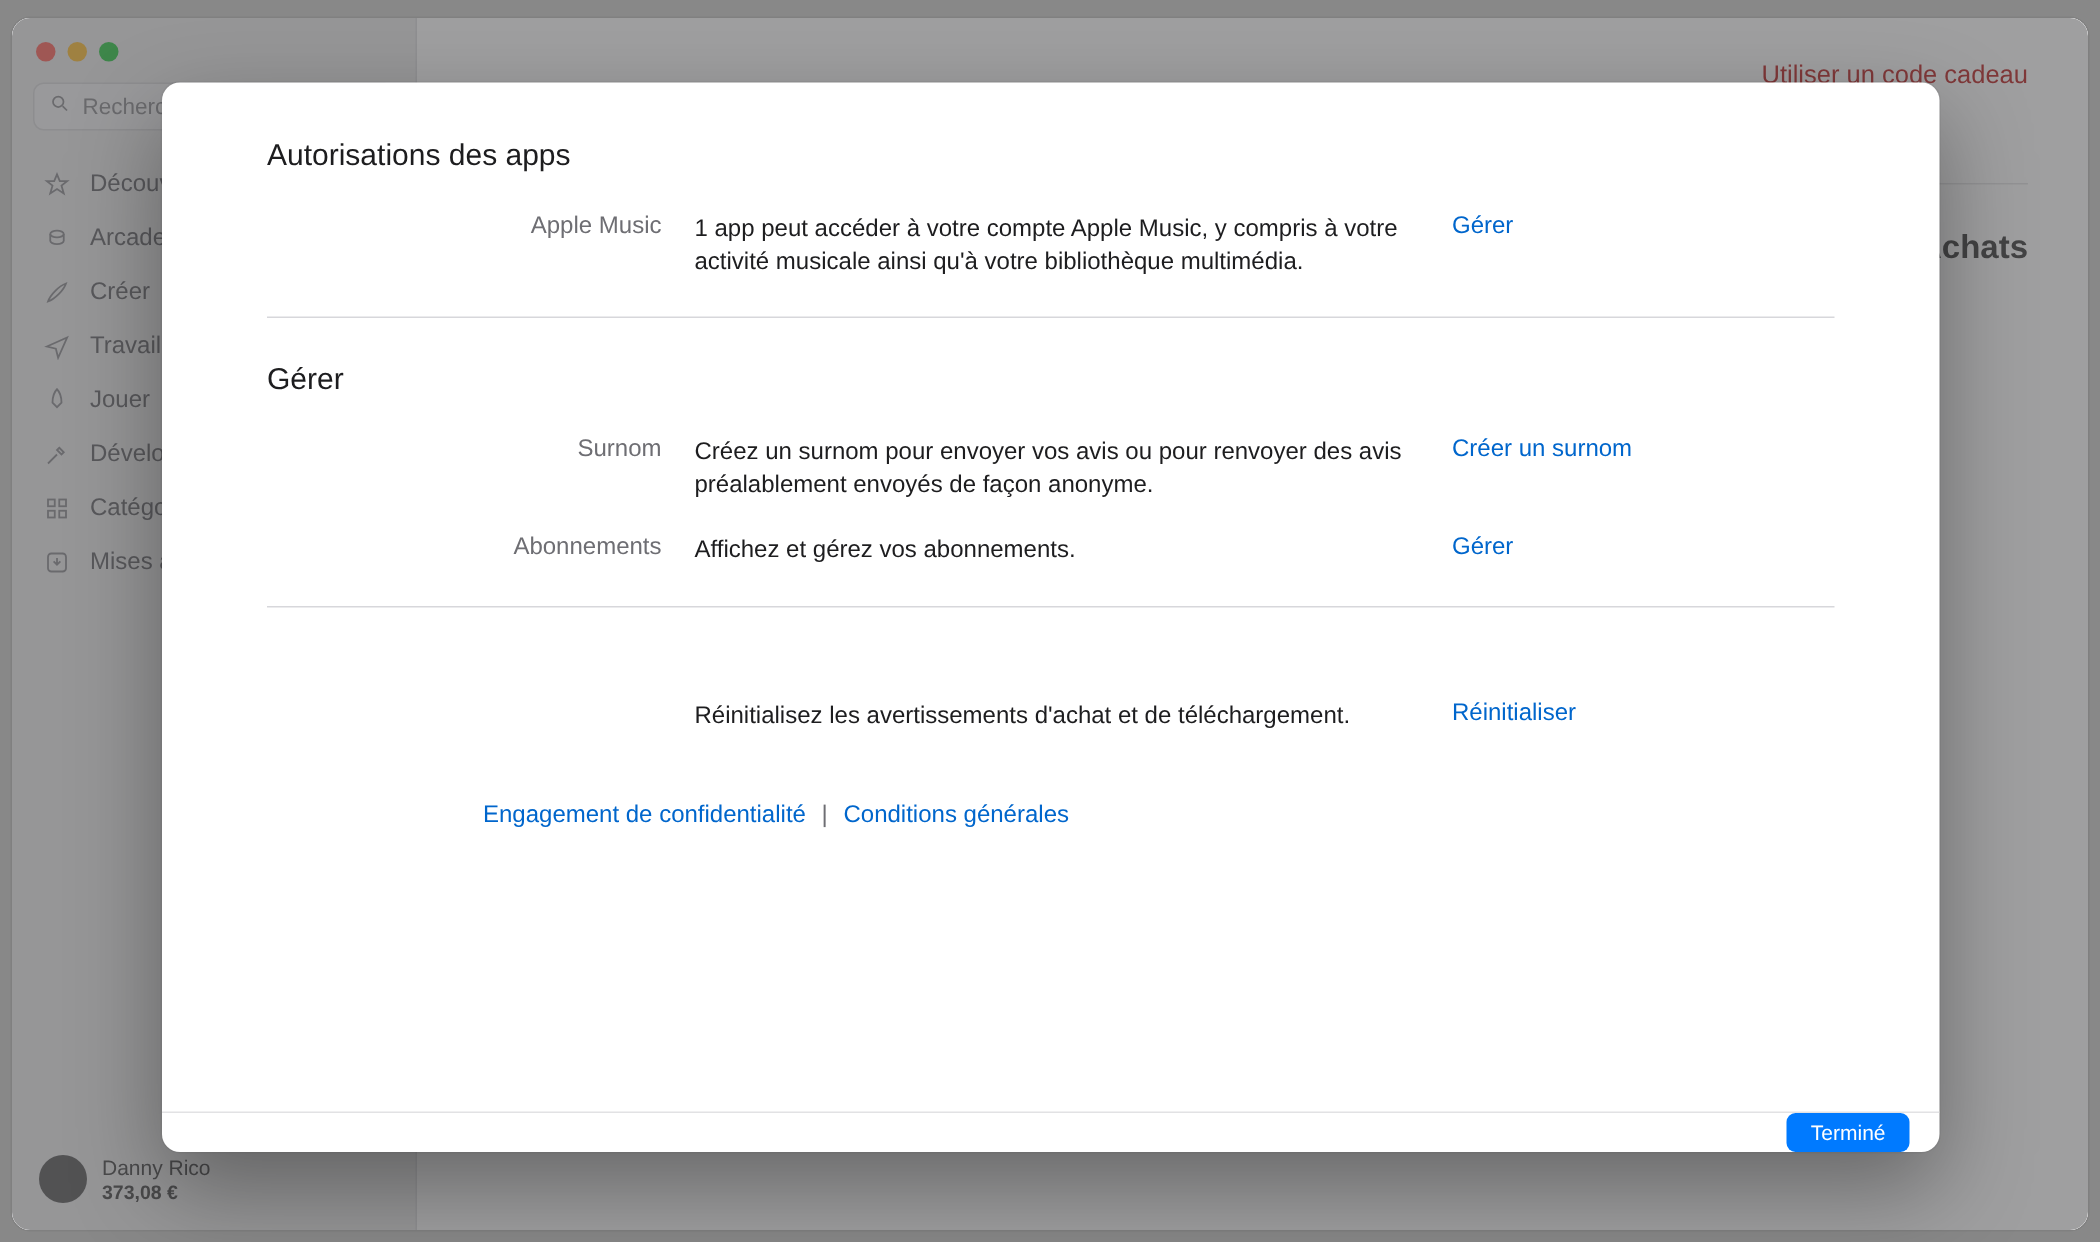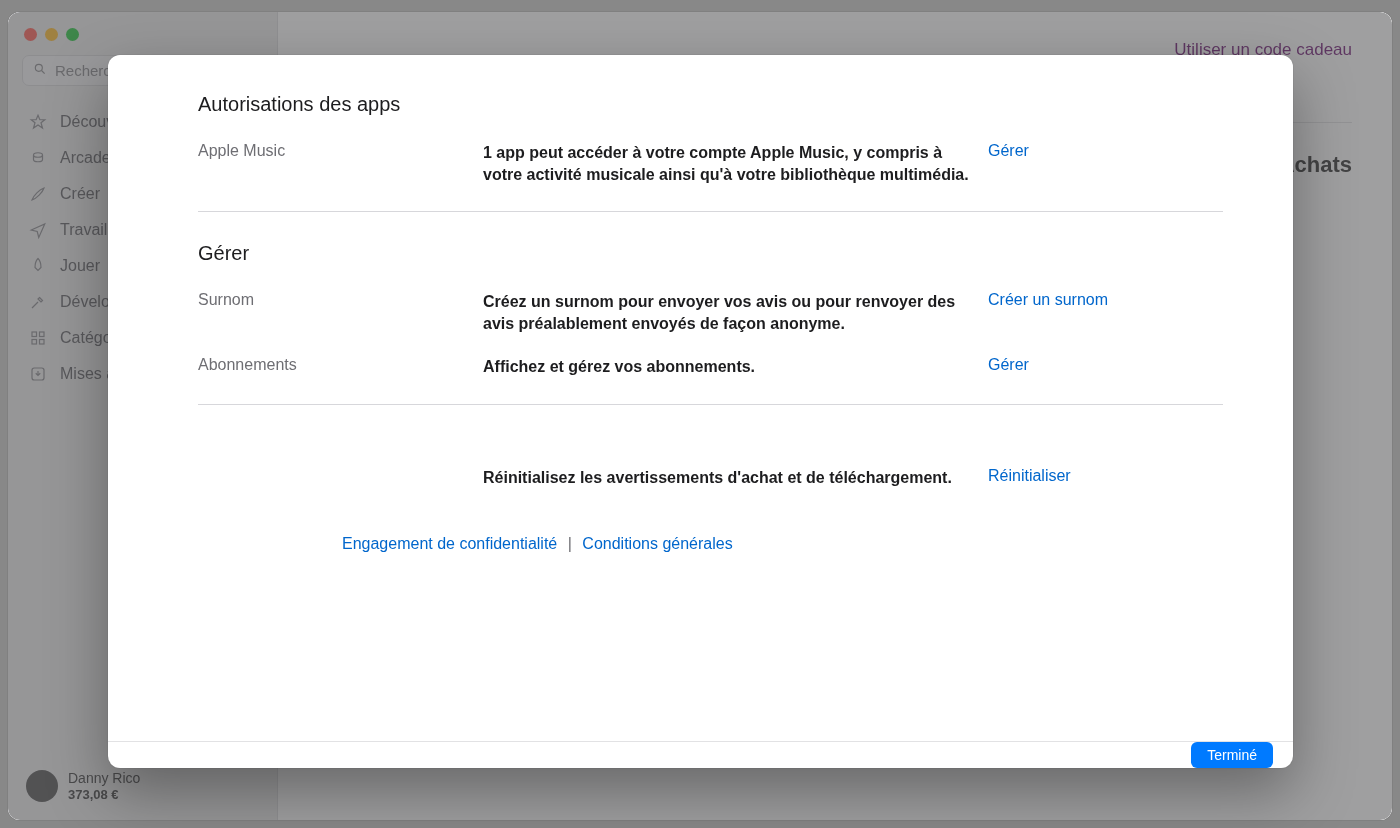--- a/index.html
+++ b/index.html
@@ -53,45 +53,45 @@
   }
   .nav-item .ico { width:20px; height:20px; color:#8a8a8e; display:flex; align-items:center; justify-content:center;}
   .nav-item .ico svg { width:18px; height:18px; fill:none; stroke:#8a8a8e; stroke-width:1.6; }
   .sidebar-spacer { flex:1; }
   .user-row { display:flex; gap:10px; align-items:center; padding:6px 4px; }
   .avatar { width:32px; height:32px; border-radius:50%; background:#555; }
   .user-name { font-size:14px; color:#444; font-weight:500;}
   .user-name .bold { font-weight:400; }
   .user-balance { font-size:13px; color:#444; font-weight:700; margin-top:1px;}
   .main { flex:1; background:#fff; position:relative; padding:30px 40px; }
-  .main-top-links { position:absolute; top:28px; right:40px; color:#701a75; font-size:17px;}
+  .main-top-links { position:absolute; top:28px; right:40px; color:#b91c1c; font-size:17px;}
   .main-line { position:absolute; top:110px; left:40px; right:40px; border-top:1px solid #e3e3e5;}
   .main-tab { position:absolute; top:140px; right:40px; font-size:22px; color:#333; font-weight:600;}
   
   .dim-overlay {
     position:absolute; inset:0;
     background:rgba(80,80,82,0.55);
     border-radius:12px;
   }
   
   .modal {
     position:absolute;
     top:55px; left:108px;
     width:1185px; height:713px;
     background:#fff;
     border-radius:12px;
     box-shadow: 0 24px 60px rgba(0,0,0,0.35), 0 0 0 1px rgba(0,0,0,0.04);
     display:flex; flex-direction:column;
     overflow:hidden;
   }
-  .modal-body { flex:1; padding: 38px 70px 10px 70px; overflow-y:auto; color:#1d1d1f;margin-left:20px;}
+  .modal-body { flex:1; padding: 38px 70px 10px 70px; overflow-y:auto; color:#1d1d1f;}
   .section-title { font-size:20px; color:#1d1d1f; font-weight:400; margin-bottom:22px; }
   .row { display:flex; align-items:flex-start; padding: 4px 0 18px 0; }
-  .row-label { width:285px; text-align:left; padding-right:22px; color:#6e6e73; font-size:16px; }
-  .row-desc { width:495px; color:#1d1d1f; font-size:16px; line-height:1.35;font-weight:bold; }
+  .row-label { width:285px; text-align:right; padding-right:22px; color:#6e6e73; font-size:16px; }
+  .row-desc { width:495px; color:#1d1d1f; font-size:16px; line-height:1.35; }
   .row-action { flex:1; color:#0066cc; font-size:16px; padding-left:10px;}
   .row-action a { color:#0066cc; text-decoration:none; cursor:pointer;}
   .divider { border-top:1px solid #d7d7db; margin: 8px 0 30px 0; }
   .section-spacer { height:28px; }
   
   .footer-row { display:flex; align-items:center; padding:28px 0 20px 104px; gap:26px; font-size:16px;}
   .copyright { color:#6e6e73; }
   .footer-links { color:#0066cc; margin-left:40px;}
   .footer-links a { color:#0066cc; text-decoration:none; }
   .footer-sep { color:#6e6e73; margin:0 6px; }

